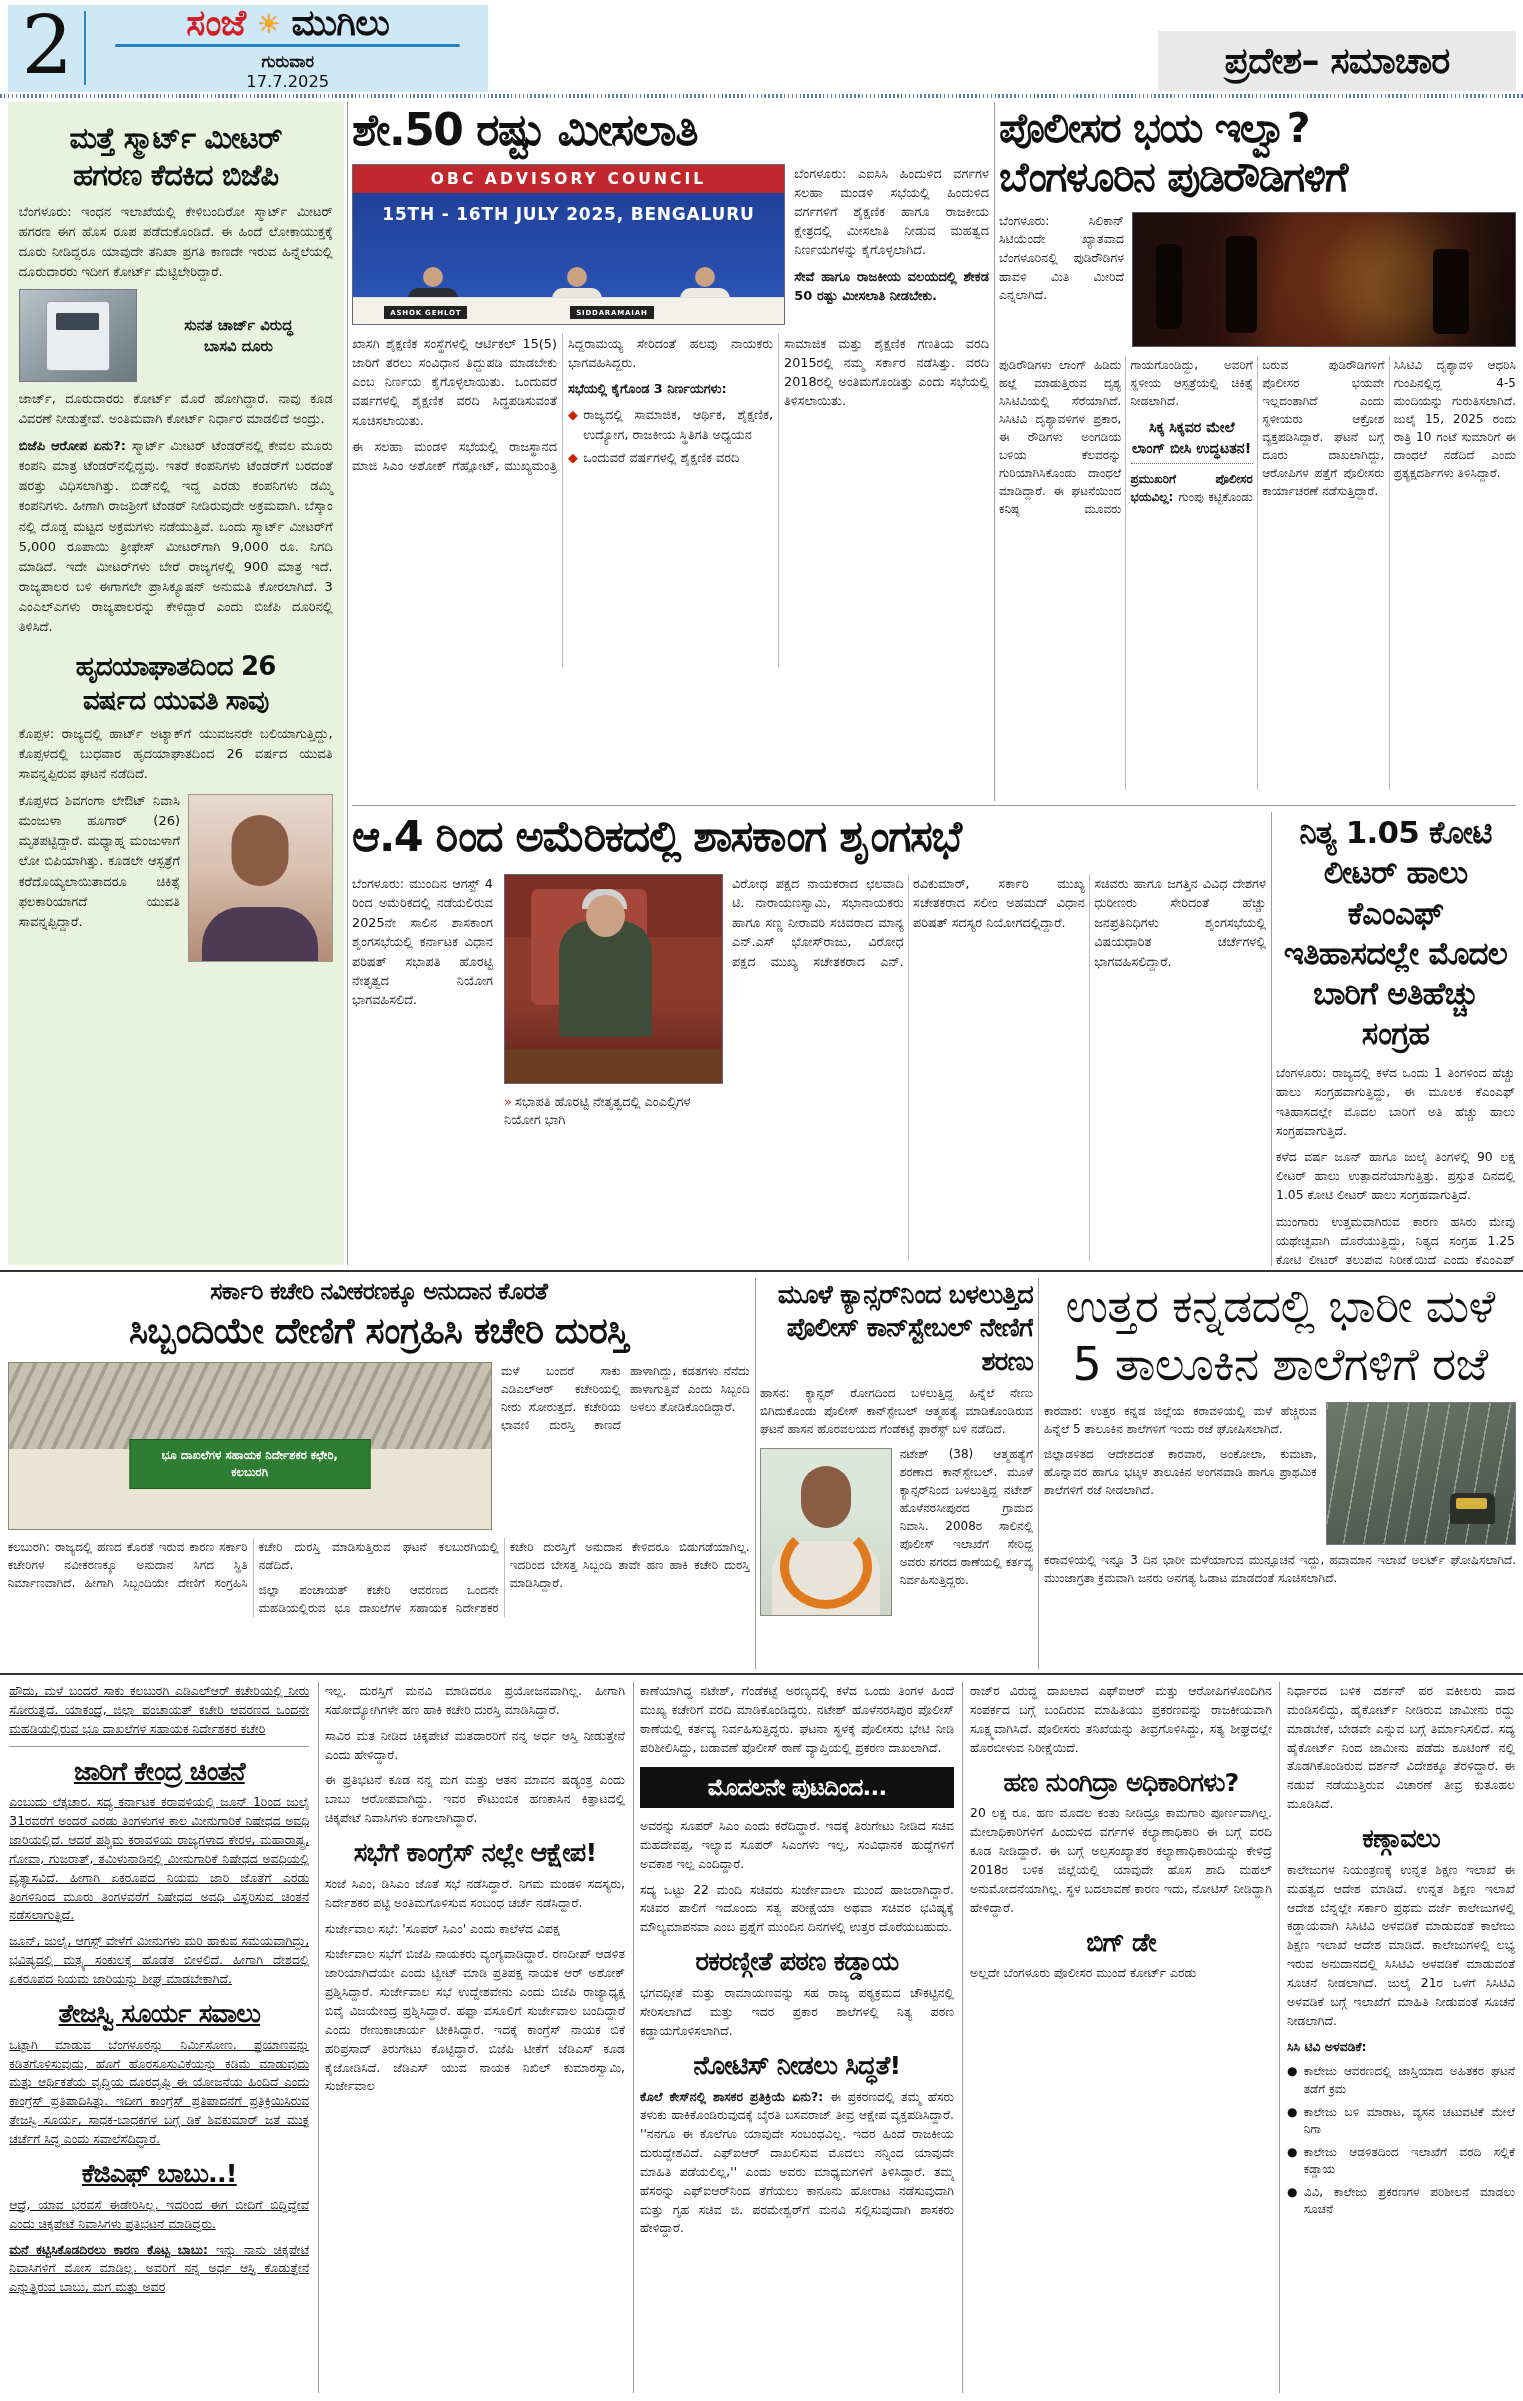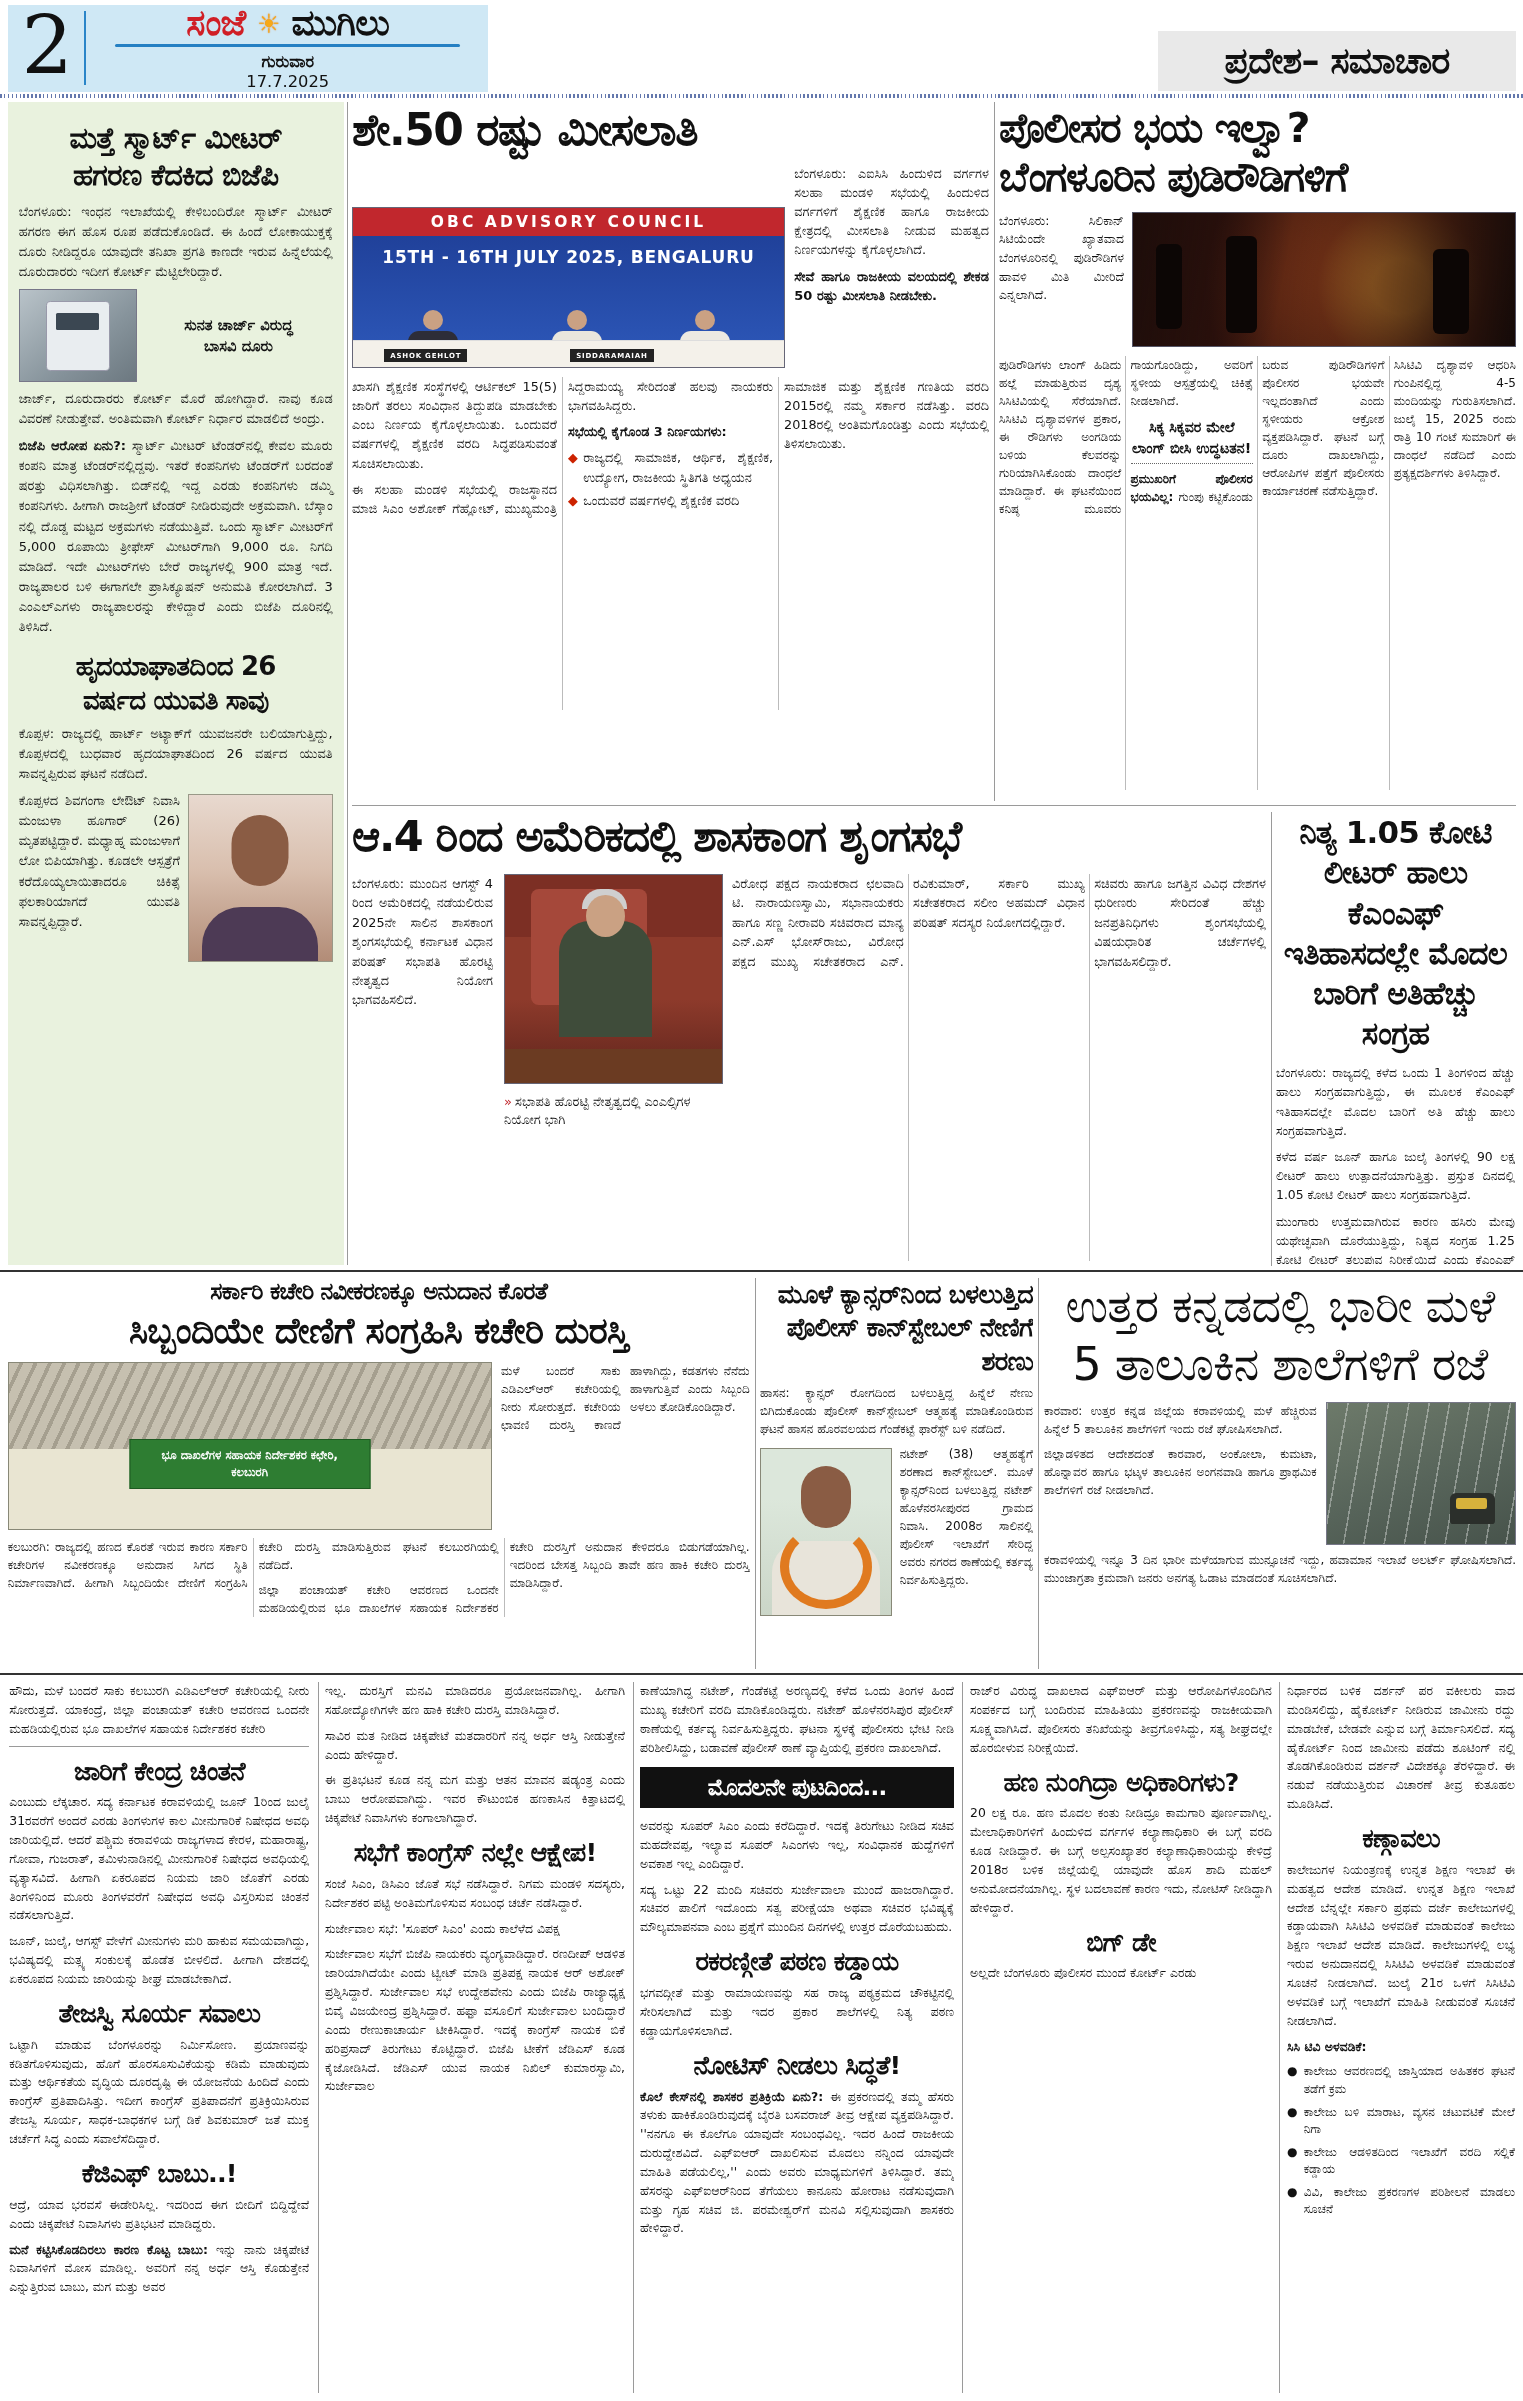--- a/index.html
+++ b/index.html
@@ -38,21 +38,21 @@
   .photo-cap{flex:1;font-size:14.7px;font-weight:bold;text-align:center;line-height:1.4;}
   .portrait{float:right;width:143px;height:166px;margin:3.1px 0 3.1px 7.7px;border:0.8px solid #998;
             background:linear-gradient(180deg,#e8d9cf 0%,#d9bfae 45%,#b28c77 100%);position:relative;}
   .portrait:before{content:"";position:absolute;left:50%;top:20px;transform:translateX(-50%);
                    width:57px;height:71px;border-radius:36px;background:#8a5c44;}
   .portrait:after{content:"";position:absolute;left:50%;bottom:0;transform:translateX(-50%);
                   width:116px;height:54px;border-radius:39px 39px 0 0;background:#4d3a55;}
   
   .h-obc{font-size:44px;font-weight:800;line-height:1.18;letter-spacing:-1.5px;}
   .obc-row{display:flex;gap:9.3px;margin-top:7.7px;}
-  .obc-photo{width:431px;height:159px;flex:none;position:relative;overflow:hidden;border:0.8px solid #667;margin-top:43px;}
+  .obc-photo{width:431px;height:159px;flex:none;position:relative;overflow:hidden;border:0.8px solid #667;}
   .obc-band{height:28px;background:#c1272d;color:#fff;font-weight:800;font-size:15.5px;
             letter-spacing:3.1px;display:flex;align-items:center;justify-content:center;}
   .obc-blue{position:absolute;left:0;top:28px;right:0;bottom:26px;background:linear-gradient(#20419a,#2b54b4);}
   .obc-date{color:#fff;font-weight:800;font-size:17px;text-align:center;margin-top:11px;letter-spacing:0.8px;}
   .person{position:absolute;bottom:0;width:67px;height:57px;}
   .person .head{width:20px;height:20px;border-radius:50%;background:#caa183;margin:0 auto;}
   .person .torso{width:50px;height:36px;border-radius:11px 11px 0 0;margin:1.5px auto 0;}
   .obc-table{position:absolute;left:0;right:0;bottom:0;height:26px;background:#f4f1ea;border-top:1.5px solid #ddd;}
   .nameplate{position:absolute;bottom:4.6px;background:#222;color:#fff;font-size:7px;font-weight:bold;
              padding:2.3px 6.2px;letter-spacing:0.8px;}
@@ -345,21 +345,21 @@
         <div class="rain-auto"></div>
       </div>
     </div>
     <p class="jt" style="font-size:12px;line-height:1.5;margin-top:6.2px;">ಕರಾವಳಿಯಲ್ಲಿ ಇನ್ನೂ 3 ದಿನ ಭಾರೀ ಮಳೆಯಾಗುವ ಮುನ್ಸೂಚನೆ ಇದ್ದು, ಹವಾಮಾನ ಇಲಾಖೆ ಅಲರ್ಟ್ ಘೋಷಿಸಲಾಗಿದೆ. ಮುಂಜಾಗ್ರತಾ ಕ್ರಮವಾಗಿ ಜನರು ಅನಗತ್ಯ ಓಡಾಟ ಮಾಡದಂತೆ ಸೂಚಿಸಲಾಗಿದೆ.</p>
   </div>
 
   <div class="abs hairline-v" style="left:755px;top:1278px;height:391px;"></div>
   <div class="abs hairline-v" style="left:1038px;top:1278px;height:391px;"></div>
   <div class="abs rule-strong" style="left:0;top:1673px;width:1523px;height:1.5px;"></div>
 
-  <div class="abs bcol" style="left:9.3px;top:1682px;width:300px;height:712px;">
+  <div class="abs bcol" style="left:9.3px;top:1682px;width:300px;height:712px;text-decoration:underline;">
     <p class="bp">ಹೌದು, ಮಳೆ ಬಂದರೆ ಸಾಕು ಕಲಬುರಗಿ ಎಡಿಎಲ್ಆರ್ ಕಚೇರಿಯಲ್ಲಿ ನೀರು ಸೋರುತ್ತದೆ. ಯಾಕಂದ್ರೆ, ಜಿಲ್ಲಾ ಪಂಚಾಯತ್ ಕಚೇರಿ ಆವರಣದ ಒಂದನೇ ಮಹಡಿಯಲ್ಲಿರುವ ಭೂ ದಾಖಲೆಗಳ ಸಹಾಯಕ ನಿರ್ದೇಶಕರ ಕಚೇರಿ</p>
     <div class="hairline-h"></div>
     <div class="bh">ಜಾರಿಗೆ ಕೇಂದ್ರ ಚಿಂತನೆ</div>
     <p class="bp">ಎಂಬುದು ಲೆಕ್ಕಚಾರ. ಸದ್ಯ ಕರ್ನಾಟಕ ಕರಾವಳಿಯಲ್ಲಿ ಜೂನ್ 1ರಿಂದ ಜುಲೈ 31ರವರೆಗೆ ಅಂದರೆ ಎರಡು ತಿಂಗಳುಗಳ ಕಾಲ ಮೀನುಗಾರಿಕೆ ನಿಷೇಧದ ಅವಧಿ ಜಾರಿಯಲ್ಲಿದೆ. ಆದರೆ ಪಶ್ಚಿಮ ಕರಾವಳಿಯ ರಾಜ್ಯಗಳಾದ ಕೇರಳ, ಮಹಾರಾಷ್ಟ್ರ, ಗೋವಾ, ಗುಜರಾತ್, ತಮಿಳುನಾಡಿನಲ್ಲಿ ಮೀನುಗಾರಿಕೆ ನಿಷೇಧದ ಅವಧಿಯಲ್ಲಿ ವ್ಯತ್ಯಾಸವಿದೆ. ಹೀಗಾಗಿ ಏಕರೂಪದ ನಿಯಮ ಜಾರಿ ಜೊತೆಗೆ ಎರಡು ತಿಂಗಳಿನಿಂದ ಮೂರು ತಿಂಗಳವರೆಗೆ ನಿಷೇಧದ ಅವಧಿ ವಿಸ್ತರಿಸುವ ಚಿಂತನೆ ನಡೆಸಲಾಗುತ್ತಿದೆ.</p>
     <p class="bp">ಜೂನ್, ಜುಲೈ, ಆಗಸ್ಟ್ ವೇಳೆಗೆ ಮೀನುಗಳು ಮರಿ ಹಾಕುವ ಸಮಯವಾಗಿದ್ದು, ಭವಿಷ್ಯದಲ್ಲಿ ಮತ್ಸ್ಯ ಸಂಕುಲಕ್ಕೆ ಹೊಡೆತ ಬೀಳಲಿದೆ. ಹೀಗಾಗಿ ದೇಶದಲ್ಲಿ ಏಕರೂಪದ ನಿಯಮ ಜಾರಿಯನ್ನು ಶೀಘ್ರ ಮಾಡಬೇಕಾಗಿದೆ.</p>
     <div class="bh">ತೇಜಸ್ವಿ ಸೂರ್ಯ ಸವಾಲು</div>
     <p class="bp">ಒಟ್ಟಾಗಿ ಮಾಡುವ ಬೆಂಗಳೂರನ್ನು ನಿರ್ಮಿಸೋಣ. ಪ್ರಯಾಣವನ್ನು ಕಡಿತಗೊಳಿಸುವುದು, ಹೊಗೆ ಹೊರಸೂಸುವಿಕೆಯನ್ನು ಕಡಿಮೆ ಮಾಡುವುದು ಮತ್ತು ಆರ್ಥಿಕತೆಯ ವೃದ್ಧಿಯ ದೂರದೃಷ್ಟಿ ಈ ಯೋಜನೆಯ ಹಿಂದಿದೆ ಎಂದು ಕಾಂಗ್ರೆಸ್ ಪ್ರತಿಪಾದಿಸಿತ್ತು. ಇದೀಗ ಕಾಂಗ್ರೆಸ್ ಪ್ರತಿಪಾದನೆಗೆ ಪ್ರತಿಕ್ರಿಯಿಸಿರುವ ತೇಜಸ್ವಿ ಸೂರ್ಯ, ಸಾಧಕ-ಬಾಧಕಗಳ ಬಗ್ಗೆ ಡಿಕೆ ಶಿವಕುಮಾರ್ ಜತೆ ಮುಕ್ತ ಚರ್ಚೆಗೆ ಸಿದ್ಧ ಎಂದು ಸವಾಲೆಸೆದಿದ್ದಾರೆ.</p>
     <div class="bh">ಕೆಜಿಎಫ್ ಬಾಬು..!</div>
     <p class="bp">ಆದ್ರೆ, ಯಾವ ಭರವಸೆ ಈಡೇರಿಸಿಲ್ಲ. ಇದರಿಂದ ಈಗ ಬೀದಿಗೆ ಬಿದ್ದಿದ್ದೇವೆ ಎಂದು ಚಿಕ್ಕಪೇಟೆ ನಿವಾಸಿಗಳು ಪ್ರತಿಭಟನೆ ಮಾಡಿದ್ದರು.</p>
     <p class="bp">

